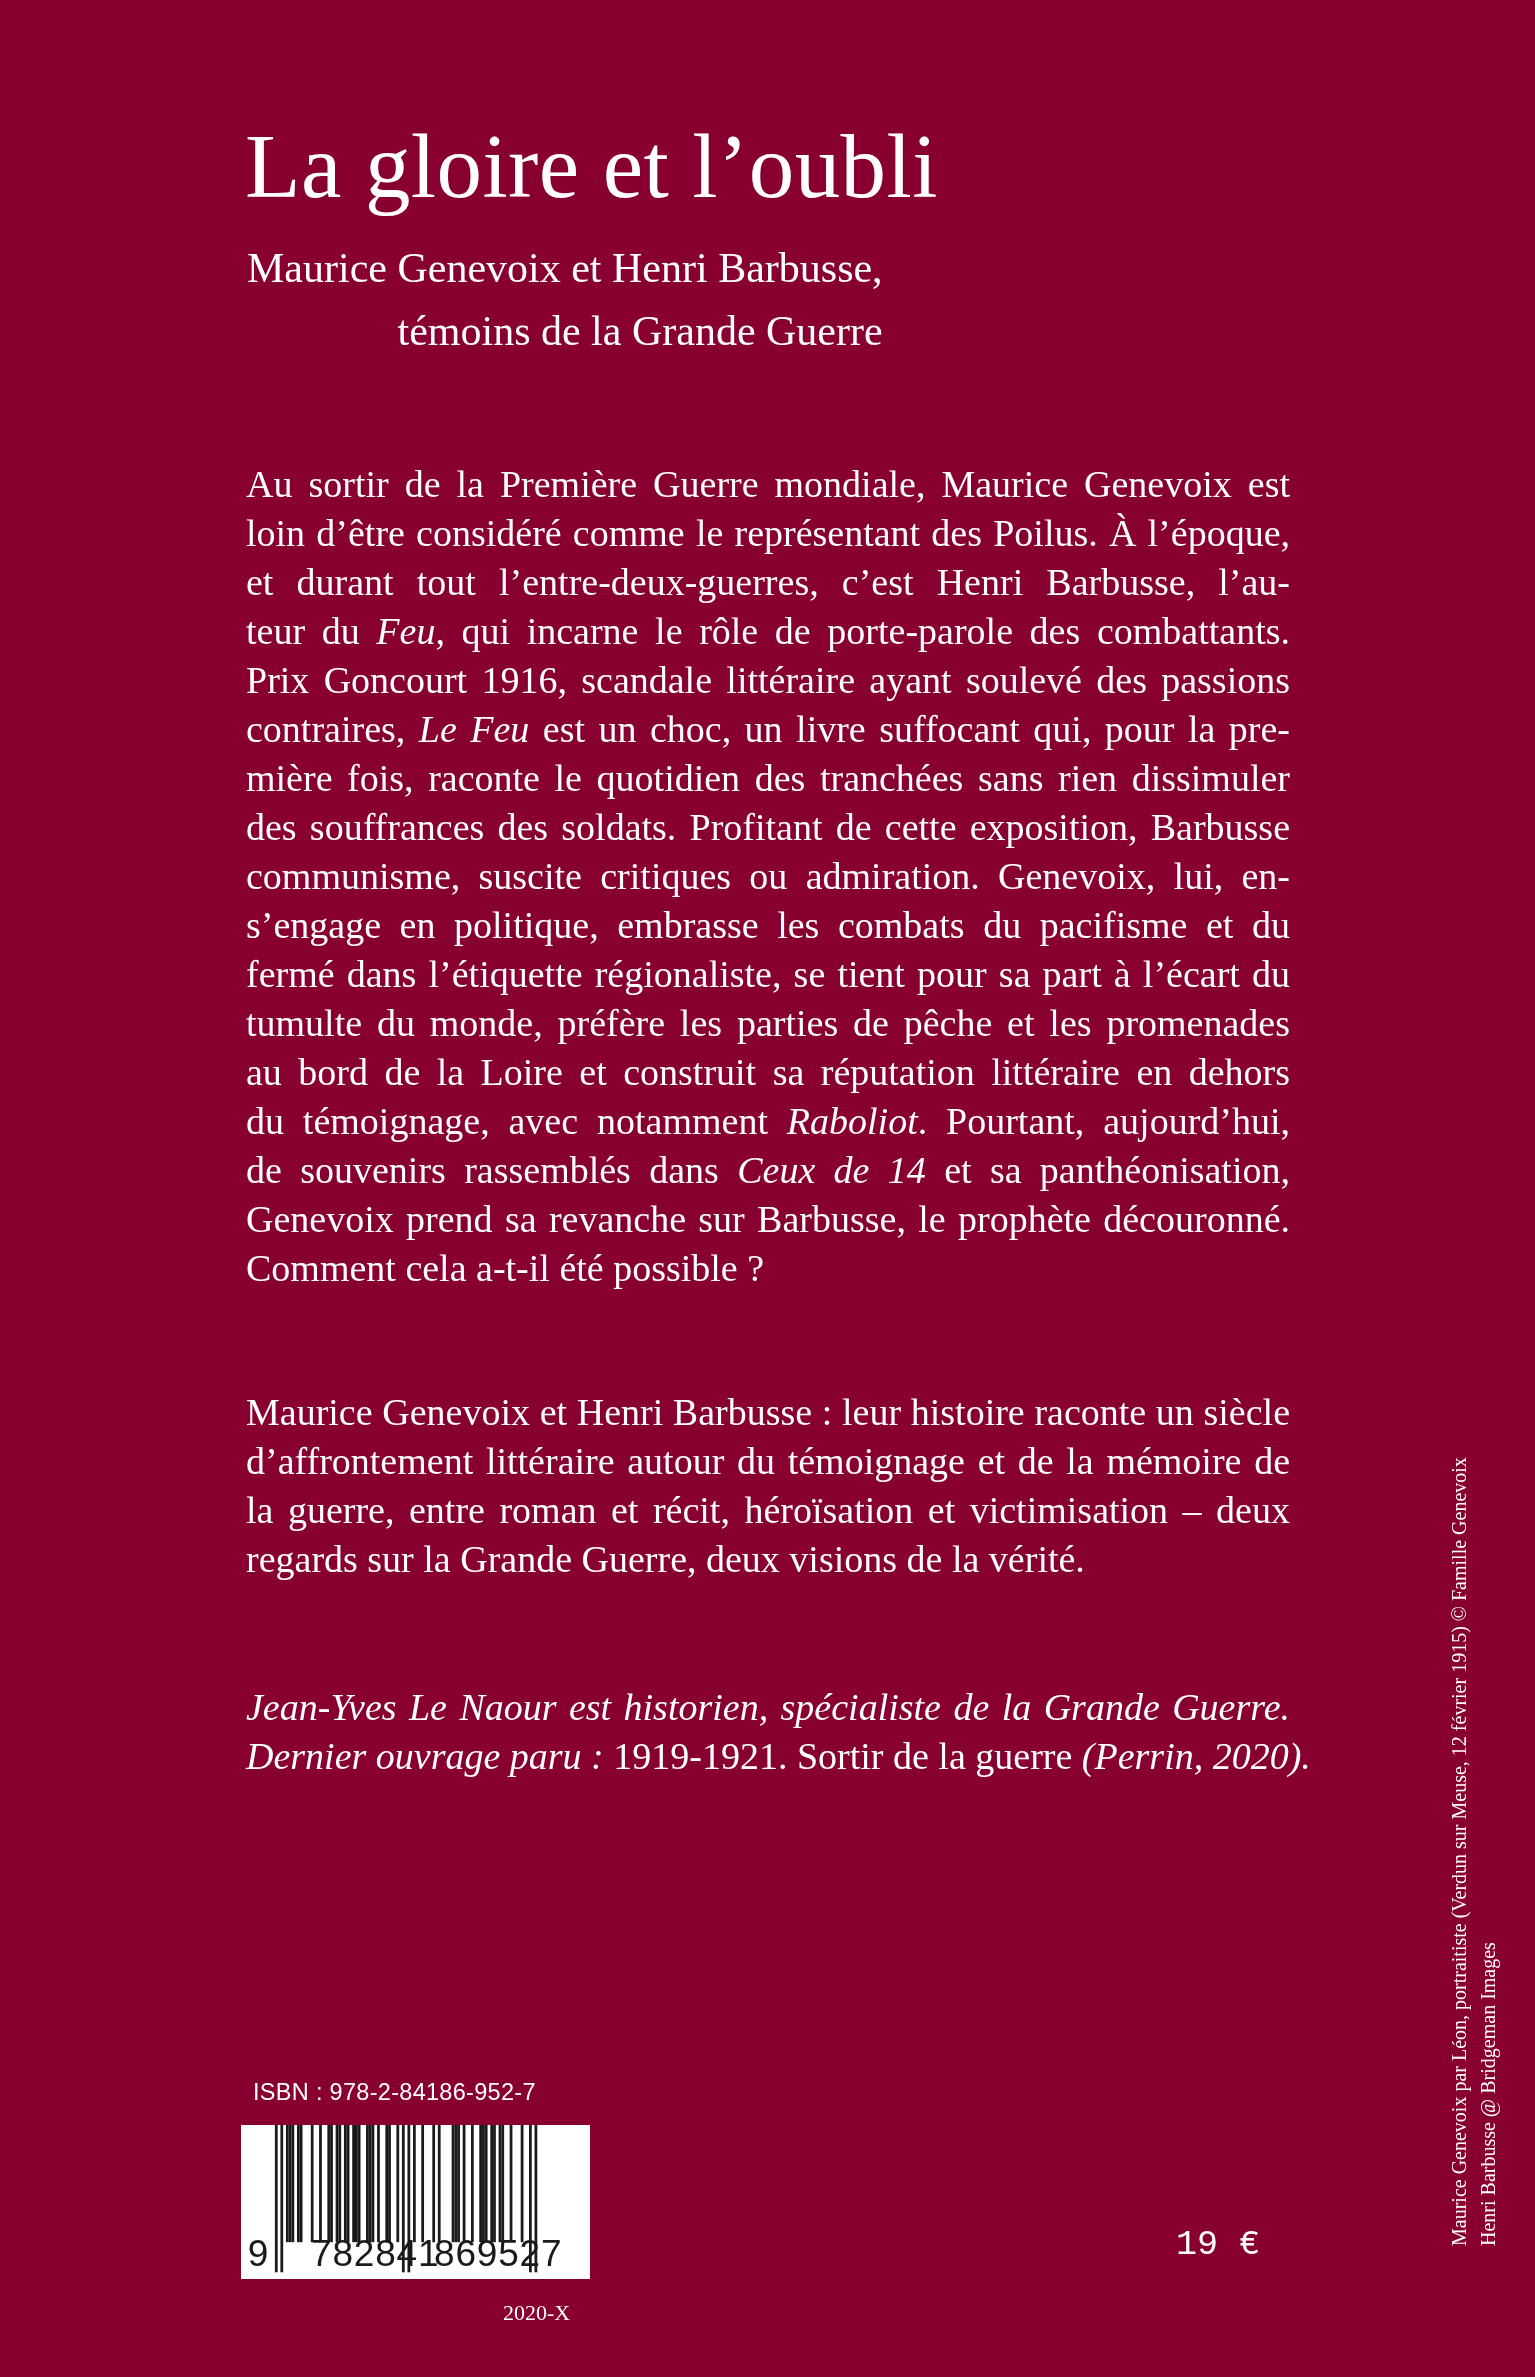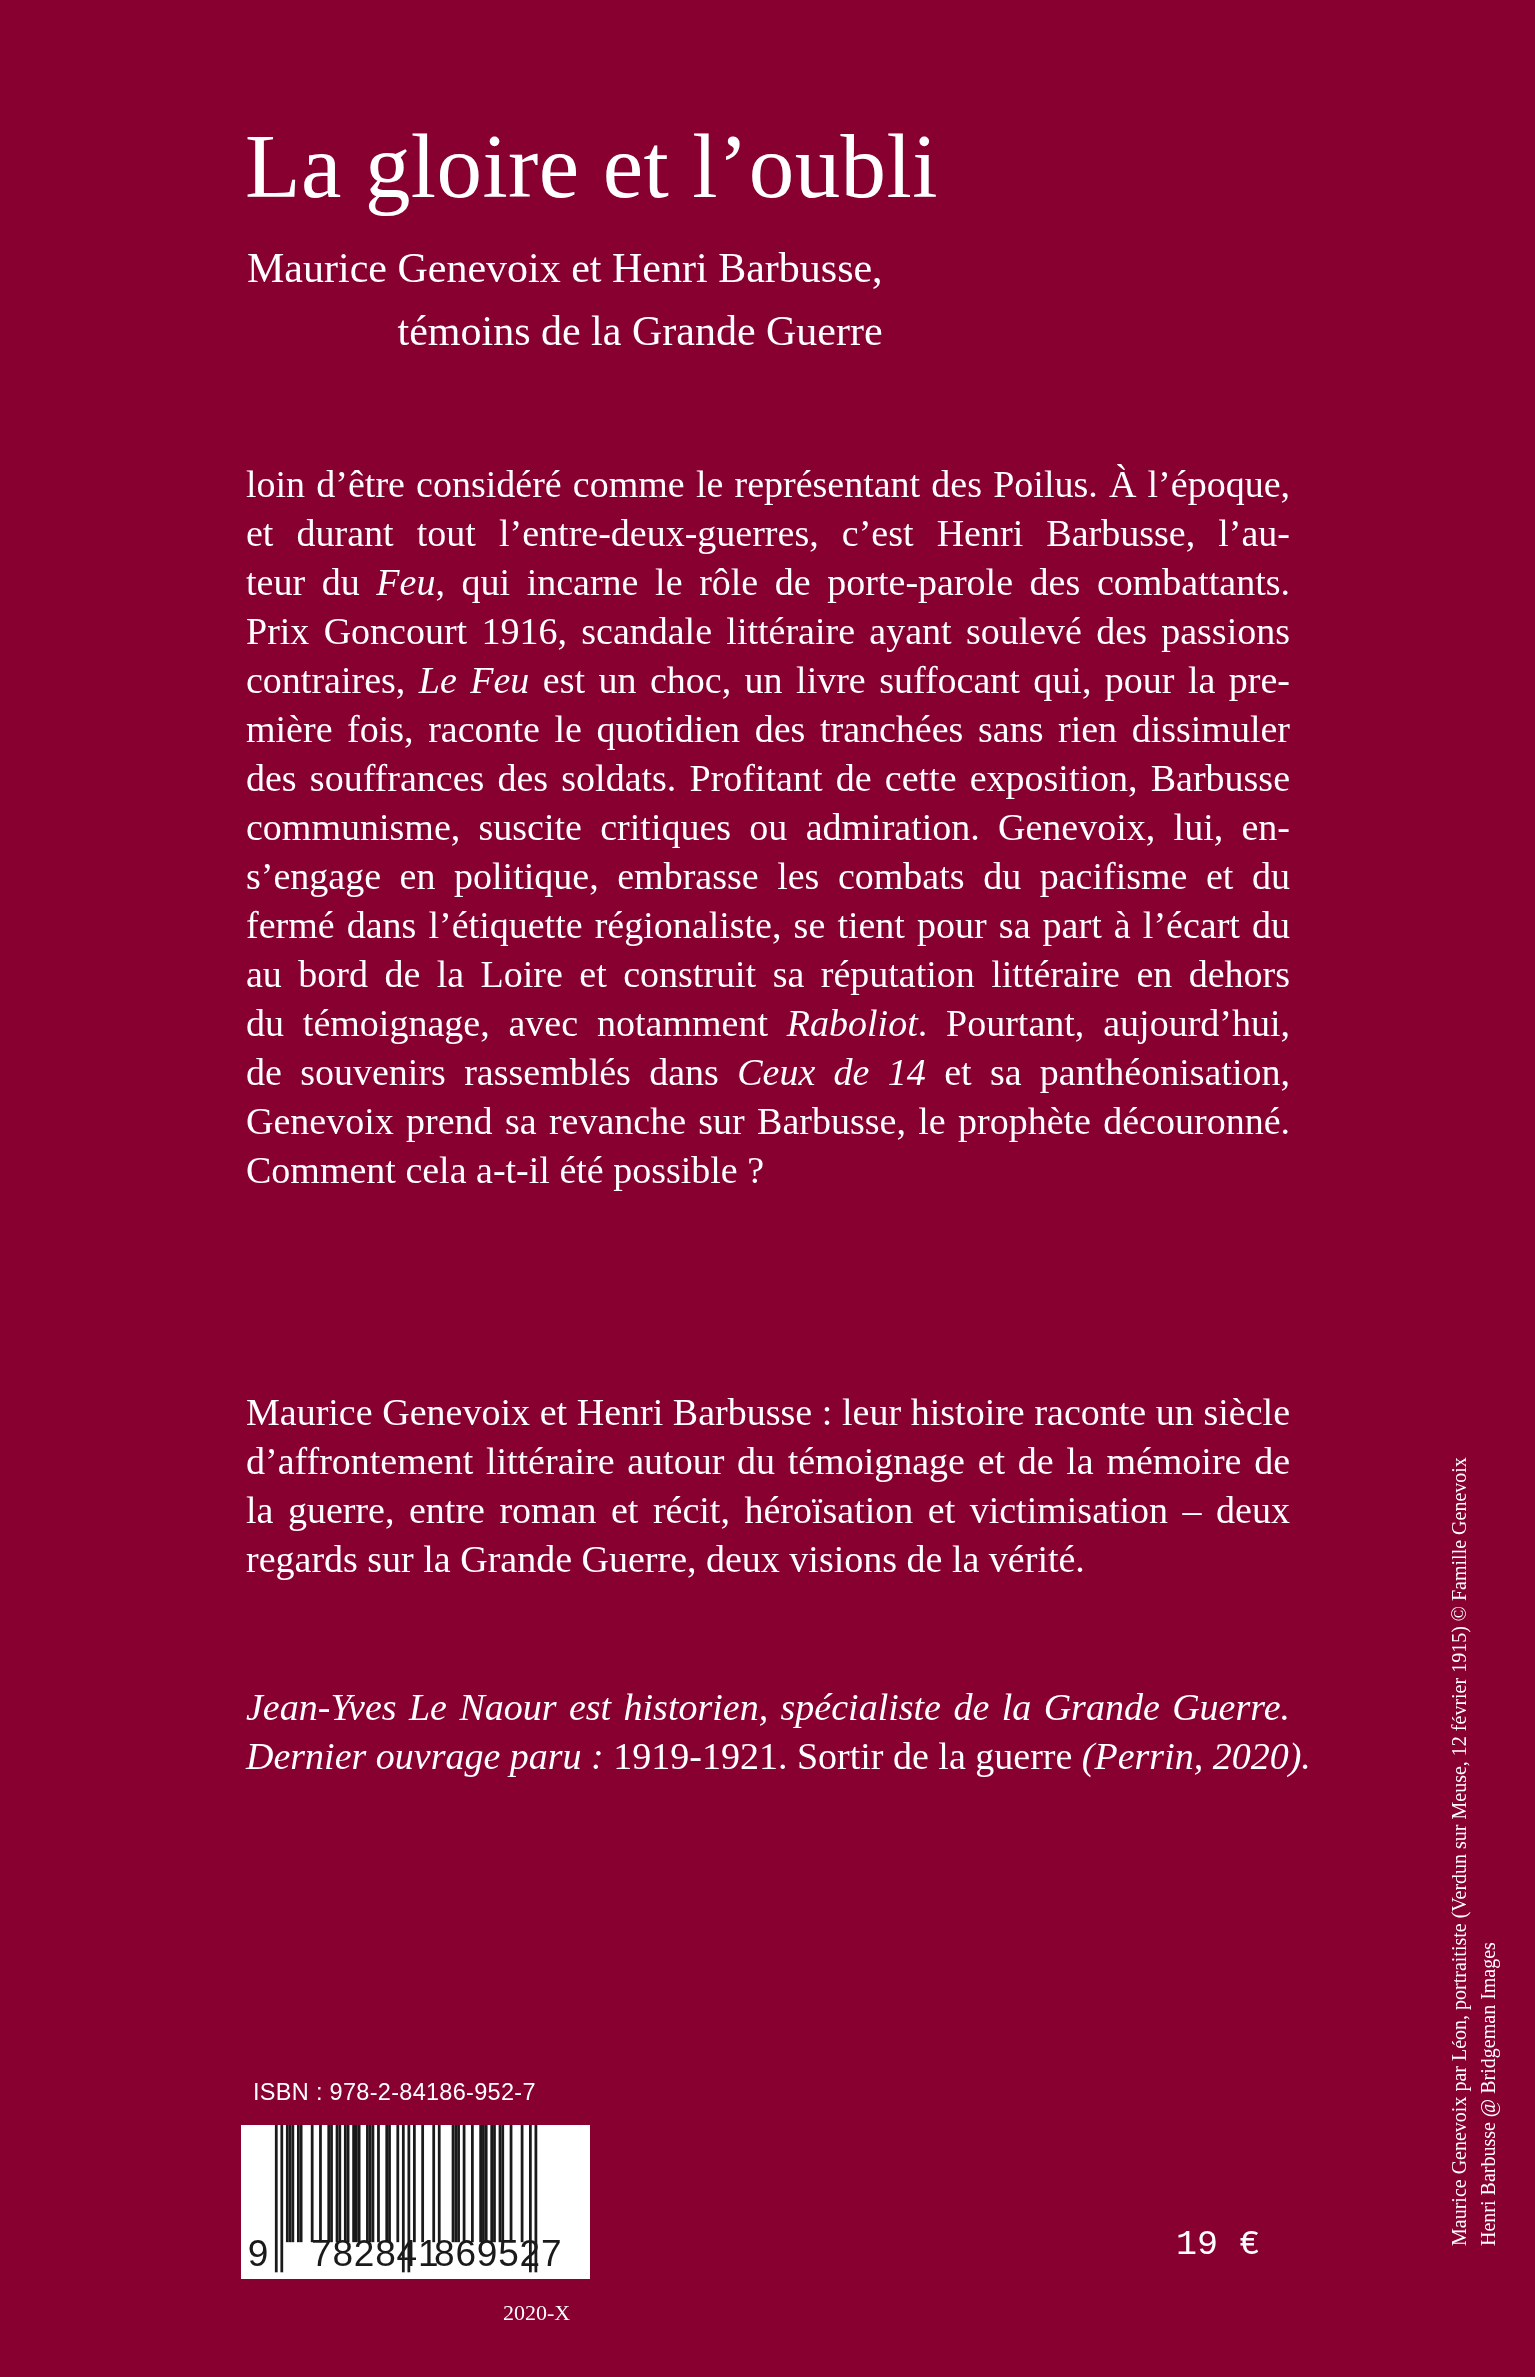--- a/index.html
+++ b/index.html
@@ -128,30 +128,32 @@
 <body>
 
 <div class="abs title">La gloire et l’oubli</div>
 
 <div class="abs subtitle">
   <span>Maurice Genevoix et Henri Barbusse,</span>
   <span>témoins de la Grande Guerre</span>
 </div>
 
 <div class="abs body-col para para1">
+    <span class="ln">Au sortir de la Première Guerre mondiale, Maurice Genevoix est</span>
     <span class="ln">loin d’être considéré comme le représentant des Poilus. À l’époque,</span>
     <span class="ln">et durant tout l’entre-deux-guerres, c’est Henri Barbusse, l’au-</span>
     <span class="ln">teur du <i>Feu</i>, qui incarne le rôle de porte-parole des combattants.</span>
     <span class="ln">Prix Goncourt 1916, scandale littéraire ayant soulevé des passions</span>
     <span class="ln">contraires, <i>Le Feu</i> est un choc, un livre suffocant qui, pour la pre-</span>
     <span class="ln">mière fois, raconte le quotidien des tranchées sans rien dissimuler</span>
     <span class="ln">des souffrances des soldats. Profitant de cette exposition, Barbusse</span>
     <span class="ln">communisme, suscite critiques ou admiration. Genevoix, lui, en-</span>
     <span class="ln">s’engage en politique, embrasse les combats du pacifisme et du</span>
     <span class="ln">fermé dans l’étiquette régionaliste, se tient pour sa part à l’écart du</span>
+    <span class="ln">tumulte du monde, préfère les parties de pêche et les promenades</span>
     <span class="ln">au bord de la Loire et construit sa réputation littéraire en dehors</span>
     <span class="ln">du témoignage, avec notamment <i>Raboliot</i>. Pourtant, aujourd’hui,</span>
     <span class="ln">de souvenirs rassemblés dans <i>Ceux de 14</i> et sa panthéonisation,</span>
     <span class="ln">Genevoix prend sa revanche sur Barbusse, le prophète découronné.</span>
     <span class="ln last">Comment cela a-t-il été possible ?</span>
   </div>
 
 <div class="abs body-col para para2">
     <span class="ln">Maurice Genevoix et Henri Barbusse : leur histoire raconte un siècle</span>
     <span class="ln">d’affrontement littéraire autour du témoignage et de la mémoire de</span>

